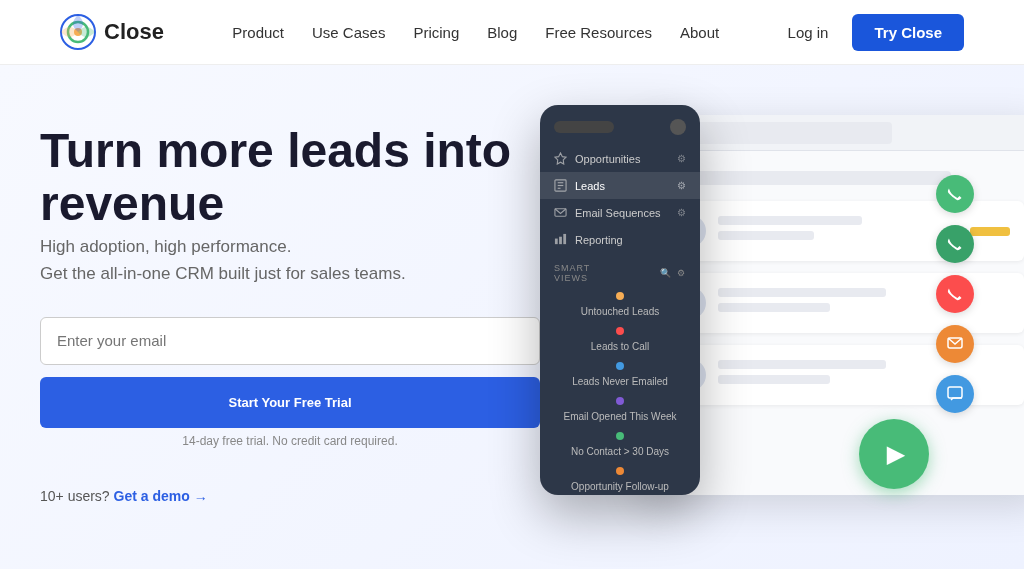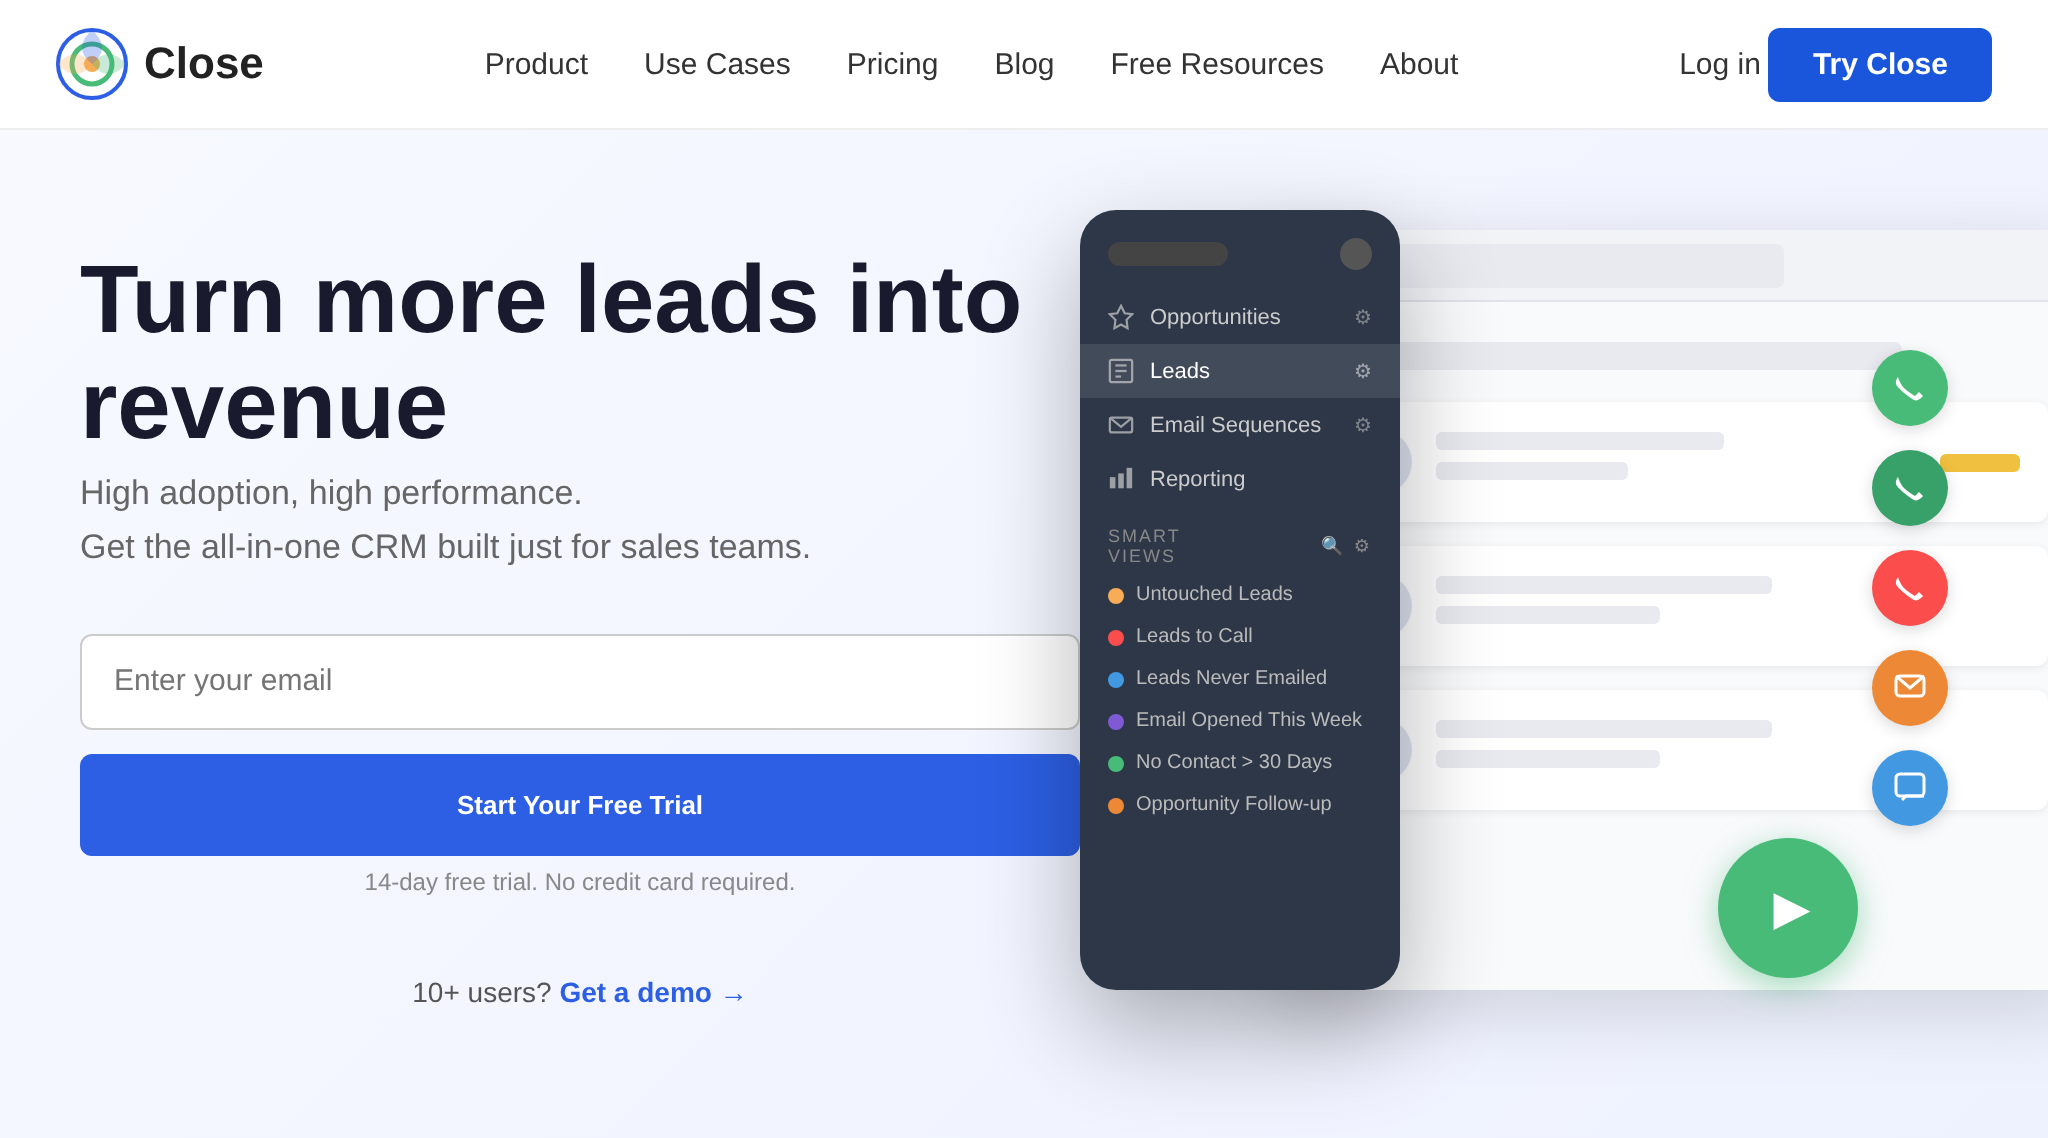--- a/index.html
+++ b/index.html
@@ -1,29 +1,29 @@
 <!DOCTYPE html>
 <html><head>
   <meta charset="utf-8">
   <style>
     * { margin: 0; padding: 0; box-sizing: border-box; }
     body { font-family: -apple-system, BlinkMacSystemFont, 'Segoe UI', sans-serif; background: #fff; width: 1024px; height: 569px; overflow: hidden; }
 
     
     nav {
       display: flex; align-items: center; justify-content: space-between;
-      padding: 0 28px; height: 65px; background: #fff;
+      padding: 0 60px; height: 65px; background: #fff;
       border-bottom: 1px solid #eee; position: relative; z-index: 10;
     }
     .nav-logo { display: flex; align-items: center; gap: 8px; }
     .nav-logo-icon { width: 36px; height: 36px; }
     .nav-logo-text { font-size: 22px; font-weight: 700; color: #222; }
     .nav-links { display: flex; align-items: center; gap: 28px; }
     .nav-link { font-size: 15px; color: #333; text-decoration: none; cursor: pointer; }
-    .nav-actions { display: flex; align-items: center; gap: 4px; }
+    .nav-actions { display: flex; align-items: center; gap: 24px; }
     .nav-login { font-size: 15px; color: #333; cursor: pointer; }
     .nav-cta {
       background: #1a56db; color: #fff; border: none; border-radius: 6px;
       padding: 10px 22px; font-size: 15px; font-weight: 600; cursor: pointer;
     }
 
     
     .hero {
       display: flex; align-items: flex-start;
       padding: 50px 40px 0 40px;
@@ -43,21 +43,21 @@
     }
     .checkbox-row { display: flex; align-items: center; gap: 8px; margin-bottom: 20px; }
     .checkbox-row input { width: 14px; height: 14px; }
     .checkbox-row label { font-size: 12px; color: #666; }
     .cta-btn {
       background: #2c5fe3; color: #fff; border: none; border-radius: 6px;
       width: 100%; padding: 18px; font-size: 13px; font-weight: 800; cursor: pointer;
       display: block; text-align: center; margin-bottom: 6px;
     }
     .cta-sub { text-align: center; font-size: 12px; color: #888; margin-bottom: 14px; }
-    .demo-row { text-align: center; font-size: 14px; color: #555; margin-top: 40px; }
+    .demo-row { text-align: left; font-size: 14px; color: #555; margin-top: 40px; }
     .demo-link { color: #2c5fe3; font-weight: 600; text-decoration: none; }
 
     
     .hero-right {
       flex: 1; position: relative; display: flex; justify-content: center; height: 100%;
     }
     .phone-mockup {
       position: absolute; left: 0; top: -10px;
       width: 160px; height: 390px;
       background: #2d3748; border-radius: 18px;
@@ -80,21 +80,21 @@
     .phone-icon { width: 13px; height: 13px; opacity: 0.7; }
     .badge { background: #48bb78; color: #fff; font-size: 9px; border-radius: 8px; padding: 1px 5px; }
     .gear-icon { opacity: 0.5; font-size: 10px; }
     .smart-views-header {
       padding: 10px 14px 4px;
       font-size: 9px; color: #888; letter-spacing: 1px; text-transform: uppercase;
       display: flex; align-items: center; justify-content: space-between; gap: 46px;
     }
     .smart-view-item {
       display: flex; align-items: center; gap: 6px;
-      padding: 5px 14px; font-size: 10px; color: #bbb;
+      padding: 5px 14px; font-size: 10px; color: #bbb; flex-direction: column;
     }
     .sv-dot { width: 8px; height: 8px; border-radius: 50%; }
 
     
     .desktop-mockup {
       position: absolute; left: 100px; top: 0; right: -60px;
       height: 380px; background: #fff;
       border-radius: 10px 10px 0 0;
       box-shadow: 0 10px 40px rgba(0,0,0,0.15);
       overflow: hidden; z-index: 3;

